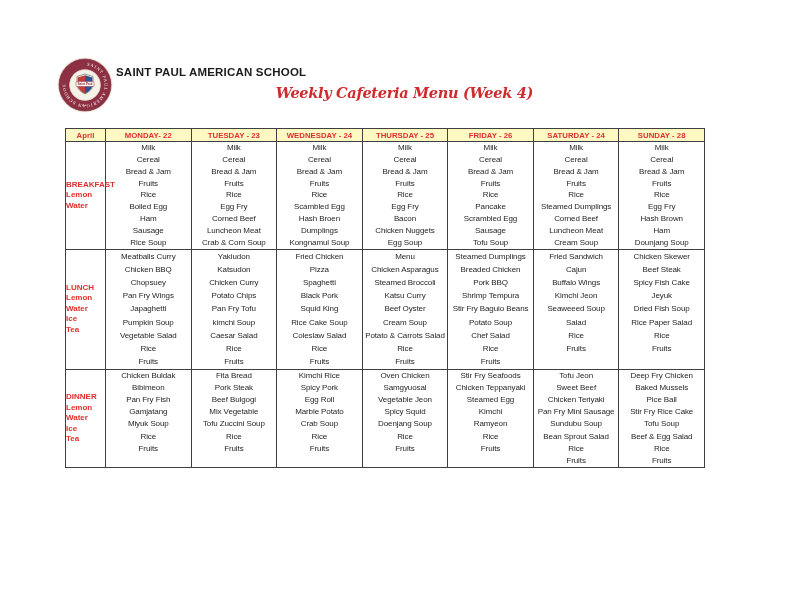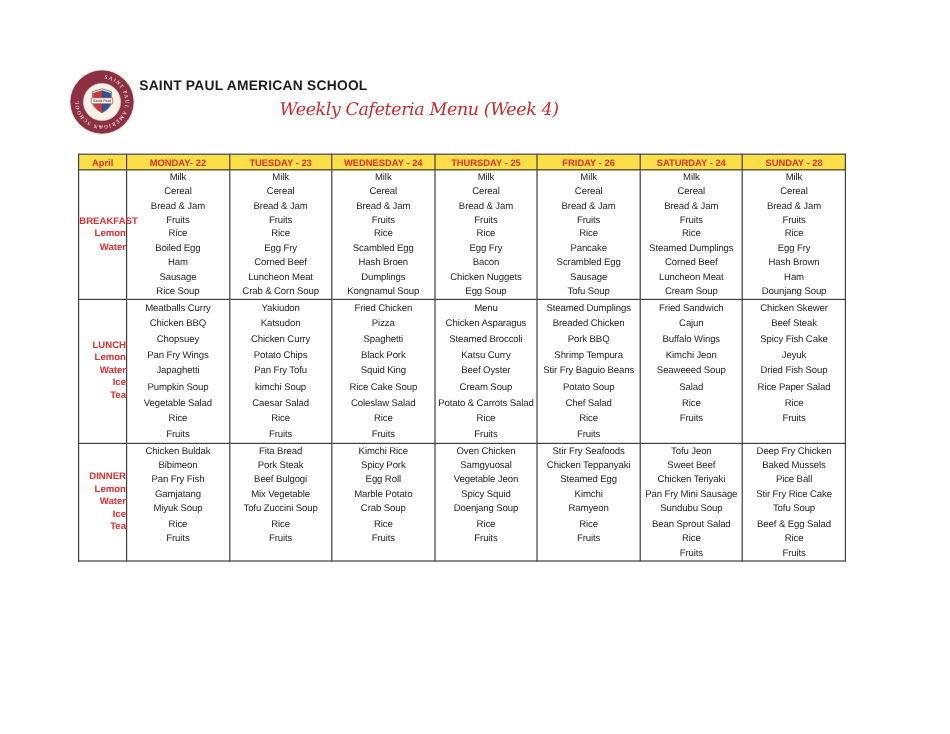--- a/index.html
+++ b/index.html
@@ -7,43 +7,43 @@
     position:relative; width:792px; height:612px; background:#ffffff;
     font-family:"Liberation Sans", sans-serif; overflow:hidden;
   }
   
   .logo { position:absolute; left:57px; top:57px; width:56px; height:56px; }
   .school-name {
     position:absolute; left:116px; top:66px;
     font-size:11.5px; font-weight:bold; color:#1c1c1c; letter-spacing:0.2px;
   }
   .title-block {
-    position:absolute; left:233px; top:84px; width:300px; text-align:left;
-    font-family:"DejaVu Serif", serif; font-style:italic; font-weight:normal;
+    position:absolute; left:233px; top:84px; width:300px; text-align:right;
+    font-family:"DejaVu Serif", serif; font-style:italic; font-weight:bold;
     color:#cf2b2f;
   }
   .menu-title { font-size:14.5px; letter-spacing:-0.3px; }
   .date-range { font-size:10.5px; margin-top:3px; }
   
   .menu-table {
     position:absolute; left:65px; top:128px; width:640px;
     border-collapse:collapse; table-layout:fixed;
   }
   .menu-table th, .menu-table td { border:1px solid #3f3f3f; padding:0; }
   .c-april { width:40px; }
   .corner-th, .day-th {
     height:12px; font-size:7.8px; font-weight:bold; color:#e02f2f;
-    text-align:center; background:#fde047;
+    text-align:center; background:#fef9c3;
   }
   .day-cell { vertical-align:top; text-align:center; padding-top:1px;margin-top:10px; }
   .item {
     font-size:8px; color:#262626; letter-spacing:-0.1px; white-space:nowrap;
     overflow:visible;
   }
-  .label-cell { vertical-align:middle; text-align:right; }
+  .label-cell { vertical-align:middle; text-align:left; }
   .label-line {
     font-size:8px; font-weight:bold; color:#e02f2f; line-height:10.5px;
     white-space:pre-wrap;
   }
   .sec-0 { height:107px; } .sec-0 .item { line-height:11.85px; }
   .sec-1 { height:120px; } .sec-1 .item { line-height:13.2px; }
   .sec-2 { height:98px;  } .sec-2 .item { line-height:12.2px; }
 </style>
 </head>
 <body>

